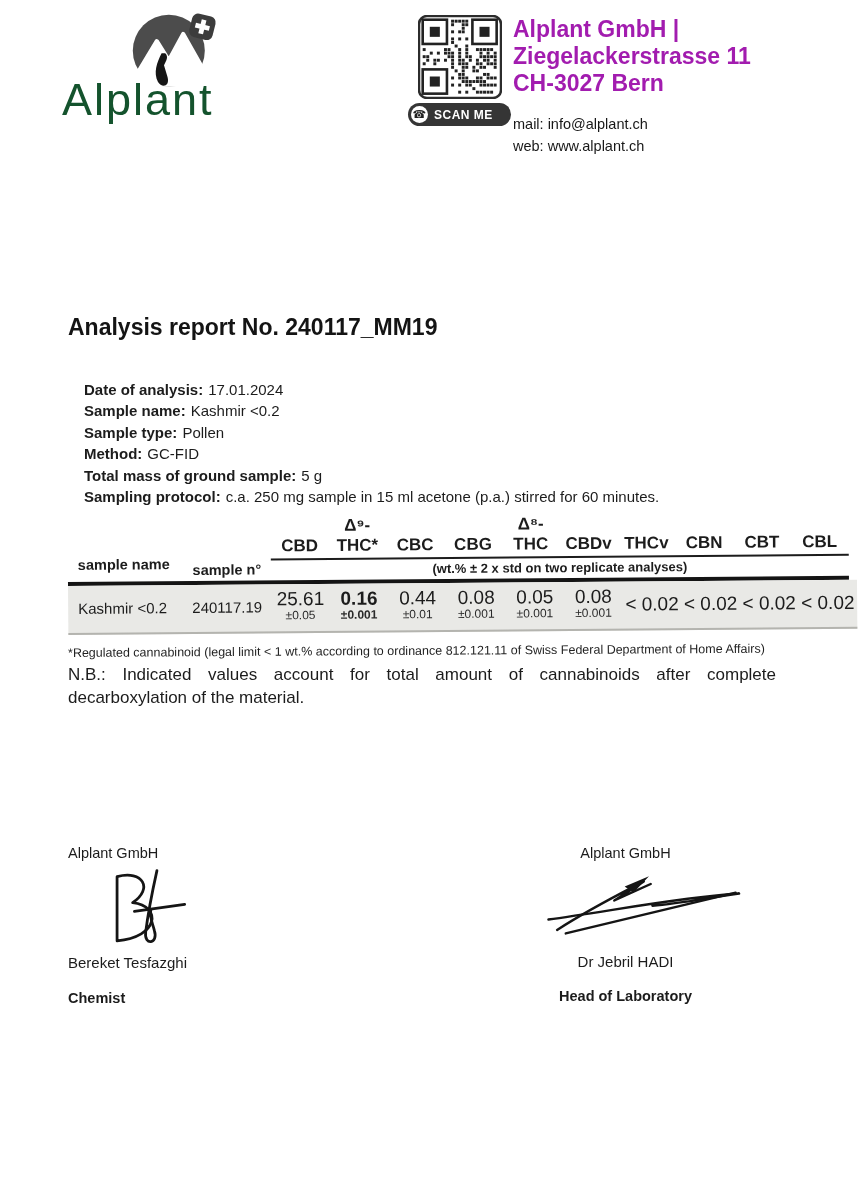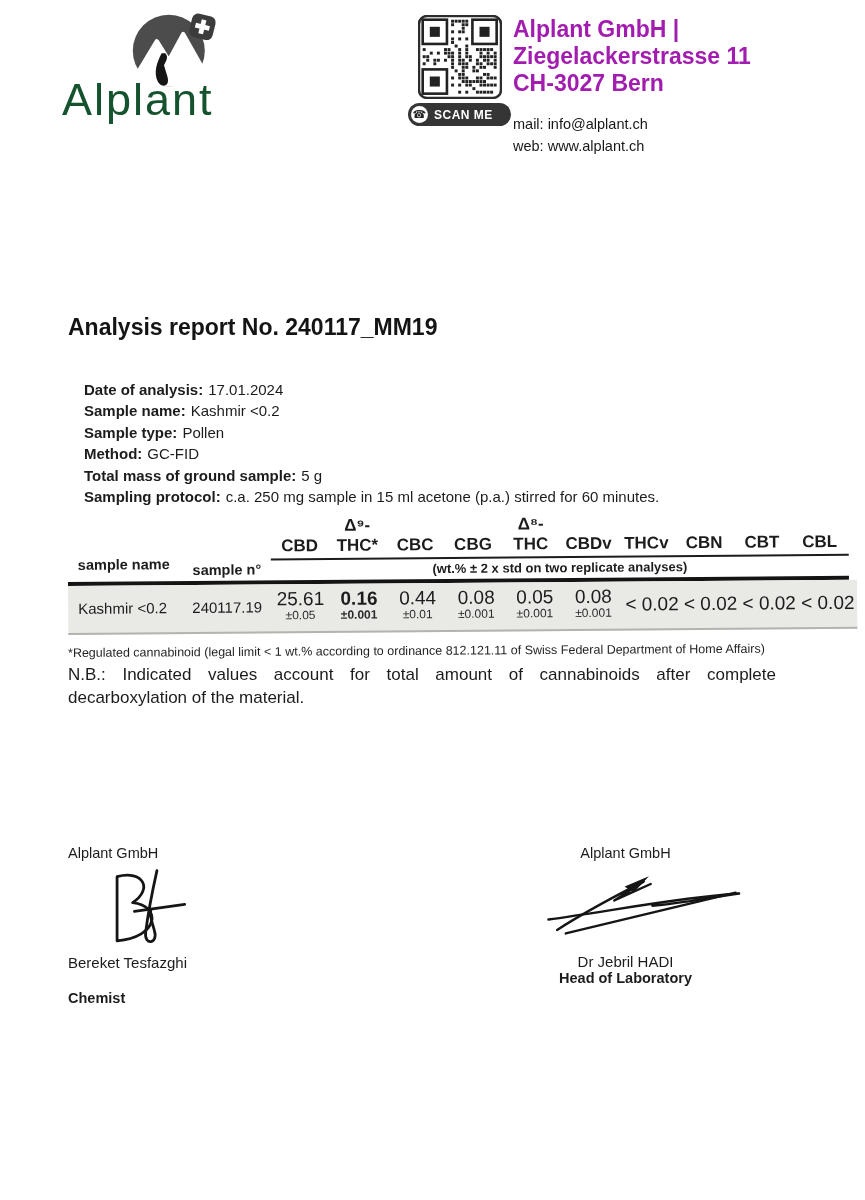--- a/index.html
+++ b/index.html
@@ -46,21 +46,21 @@
   .sig-company{font-size:14.5px;font-weight:400;}
   .sig-name{font-size:15px;font-weight:400;}
   .sig-role{font-size:14.5px;font-weight:700;}
   .sig-left{position:absolute;left:68px;top:845px;}
   .sig-left .sig-draw{margin:7px 0 0 20px;width:150px;height:78px;}
   .sig-left .sig-name{margin-top:4px;}
   .sig-left .sig-role{margin-top:19px;}
   .sig-right{position:absolute;left:538px;top:845px;width:175px;text-align:center;}
   .sig-right .sig-draw{margin:10px 0 0 -10px;width:235px;height:65px;}
   .sig-right .sig-name{margin-top:13px;}
-  .sig-right .sig-role{}
+  .sig-right .sig-role{margin-top:18px;}
 </style>
 </head>
 <body>
 
 <div class="page">
 
   <svg class="logo-svg" viewBox="0 0 100 66">
     <circle cx="44" cy="32" r="30" fill="#4c4c4c"></circle>
     <path d="M16 54 L34 24 L44 40 L56 18 L74 50 L74 62 L16 62 Z" fill="#ffffff"></path>
     <path d="M16 54 L34 24 L44 40 L56 18 L74 50" fill="none" stroke="#ffffff" stroke-width="3.5" stroke-linejoin="round"></path>

